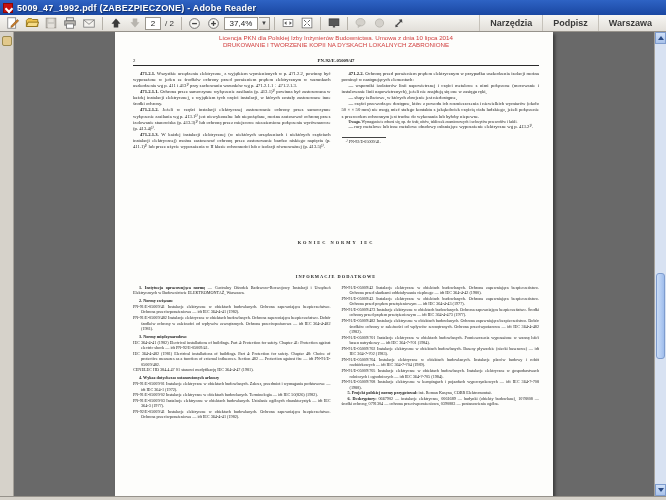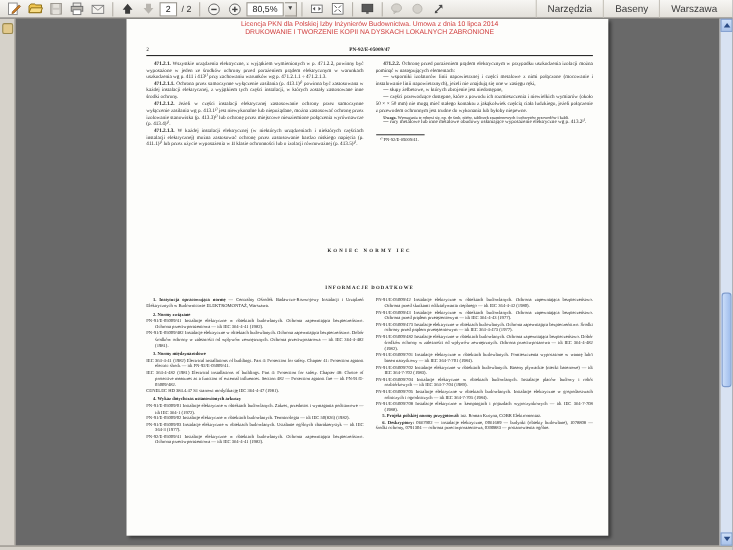--- a/index.html
+++ b/index.html
@@ -16,21 +16,21 @@
 
   
   .toolbar { height:17px; flex:0 0 auto; background:linear-gradient(#F7F6F3,#E2DFD9); border-bottom:1px solid #96928B; display:flex; align-items:center; padding:0 4px; gap:1px; }
   .tbtn { width:18px; height:15px; display:flex; align-items:center; justify-content:center; border:1px solid transparent; border-radius:2px; flex:0 0 auto; }
   .tsep { width:1px; height:13px; background:#B5B1A9; margin:0 3px; flex:0 0 auto; }
   .page-box, .zoom-box { background:#fff; border:1px solid #9A968E; height:13px; font-size:8px; display:flex; align-items:center; justify-content:center; color:#222; }
   .page-box { width:16px; }
   .zoom-box { width:34px; }
   .zoom-drop { width:11px; height:13px; border:1px solid #9A968E; border-left:none; background:linear-gradient(#f4f3f0,#ddd9d2); font-size:6px; color:#444; display:flex; align-items:center; justify-content:center; }
   .page-total { font-size:8px; color:#333; margin:0 3px; }
-  .toolbar-right { margin-left:auto; display:flex; align-items:flex-end; height:100%; }
+  .toolbar-right { margin-left:auto; display:flex; align-items:flex-end; height:100%;font-weight:bold; }
   .tb-text-btn { font-size:9px; color:#3a3a3a; padding:0 10px; height:100%; display:flex; align-items:center; border-left:1px solid #C6C2BA; }
 
   
   .content { flex:1 1 auto; display:flex; min-height:0; background:#696969; }
   .navstrip { width:14px; background:#D6D2CA; border-right:1px solid #A5A19A; display:flex; flex-direction:column; align-items:center; padding-top:4px; flex:0 0 auto; }
   .nav-icon { width:10px; height:10px; background:#E2C98C; border:1px solid #9C8A4F; border-radius:2px; }
   .docarea { flex:1 1 auto; overflow:hidden; position:relative; }
 
   
   .scrollbar { width:12px; flex:0 0 auto; background:#D8E2F2; border-left:1px solid #A5A19A; display:flex; flex-direction:column; position:relative; }
@@ -67,20 +67,24 @@
   
   .statusbar { height:4px; flex:0 0 auto; background:#D6D2CA; border-top:1px solid #96928B; }
 
   svg { display:block; }
 </style>
 </head>
 <body>
 
 <div class="window">
 
+  <div class="titlebar">
+    <span class="app-icon"></span>
+    <span class="title-text">5009_47_1992.pdf (ZABEZPIECZONE) - Adobe Reader</span>
+  </div>
 
   <div class="toolbar">
     <span class="tbtn">
       <svg width="14" height="14" viewBox="0 0 16 16">
           <rect x="2" y="2" width="9" height="12" fill="#fff" stroke="#8a8a8a"></rect>
           <path d="M6 11 L13 4 L14.5 5.5 L7.5 12.5 L5.5 13 Z" fill="#C97B28" stroke="#7a4a12" stroke-width="0.6"></path>
         </svg>
     </span>
     <span class="tbtn">
       <svg width="15" height="14" viewBox="0 0 16 16">
@@ -128,21 +132,21 @@
           <rect x="5" y="7.3" width="6" height="1.6" fill="#444"></rect>
         </svg>
     </span>
     <span class="tbtn">
       <svg width="13" height="13" viewBox="0 0 16 16">
           <circle cx="8" cy="8" r="6" fill="#F7F6F3" stroke="#5a5a5a"></circle>
           <rect x="5" y="7.3" width="6" height="1.6" fill="#444"></rect>
           <rect x="7.2" y="5" width="1.6" height="6" fill="#444"></rect>
         </svg>
     </span>
-    <span class="zoom-box">80,5%</span>
+    <span class="zoom-box">37,4%</span>
     <span class="zoom-drop">▼</span>
     <span class="tsep"></span>
     <span class="tbtn">
       <svg width="14" height="12" viewBox="0 0 16 16">
           <rect x="1.5" y="3.5" width="13" height="9" fill="#fff" stroke="#666"></rect>
           <path d="M3 8 L6 5.5 V10.5 Z" fill="#555"></path>
           <path d="M13 8 L10 5.5 V10.5 Z" fill="#555"></path>
         </svg>
     </span>
     <span class="tbtn">
@@ -174,21 +178,21 @@
       <svg width="12" height="12" viewBox="0 0 16 16">
           <path d="M4 12 L11 5" stroke="#4a4a4a" stroke-width="1.6"></path>
           <path d="M12 3 L12.5 8 L7.5 3.5 Z" fill="#4a4a4a"></path>
           <path d="M3 13.5 L3.5 10 L7 13 Z" fill="#4a4a4a"></path>
         </svg>
     </span>
 
     <span class="toolbar-right">
 
     <span class="tb-text-btn">Narzędzia</span>
-        <span class="tb-text-btn">Baseny</span>
+        <span class="tb-text-btn">Podpisz</span>
         <span class="tb-text-btn">Warszawa</span>
       </span>
   </div>
 
   <div class="content">
     <div class="navstrip">
       <span class="nav-icon"></span>
     </div>
 
     <div class="docarea">

